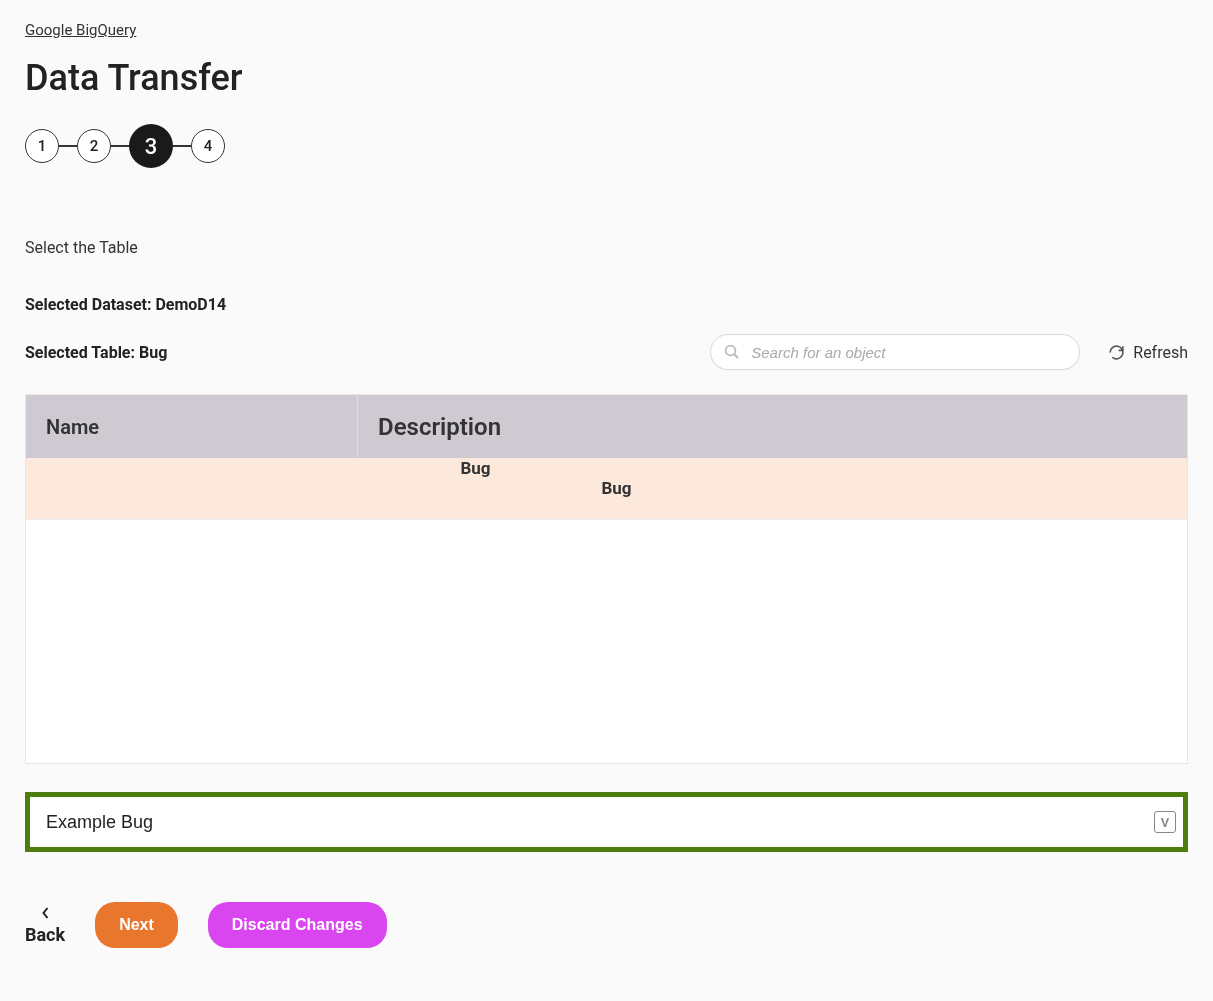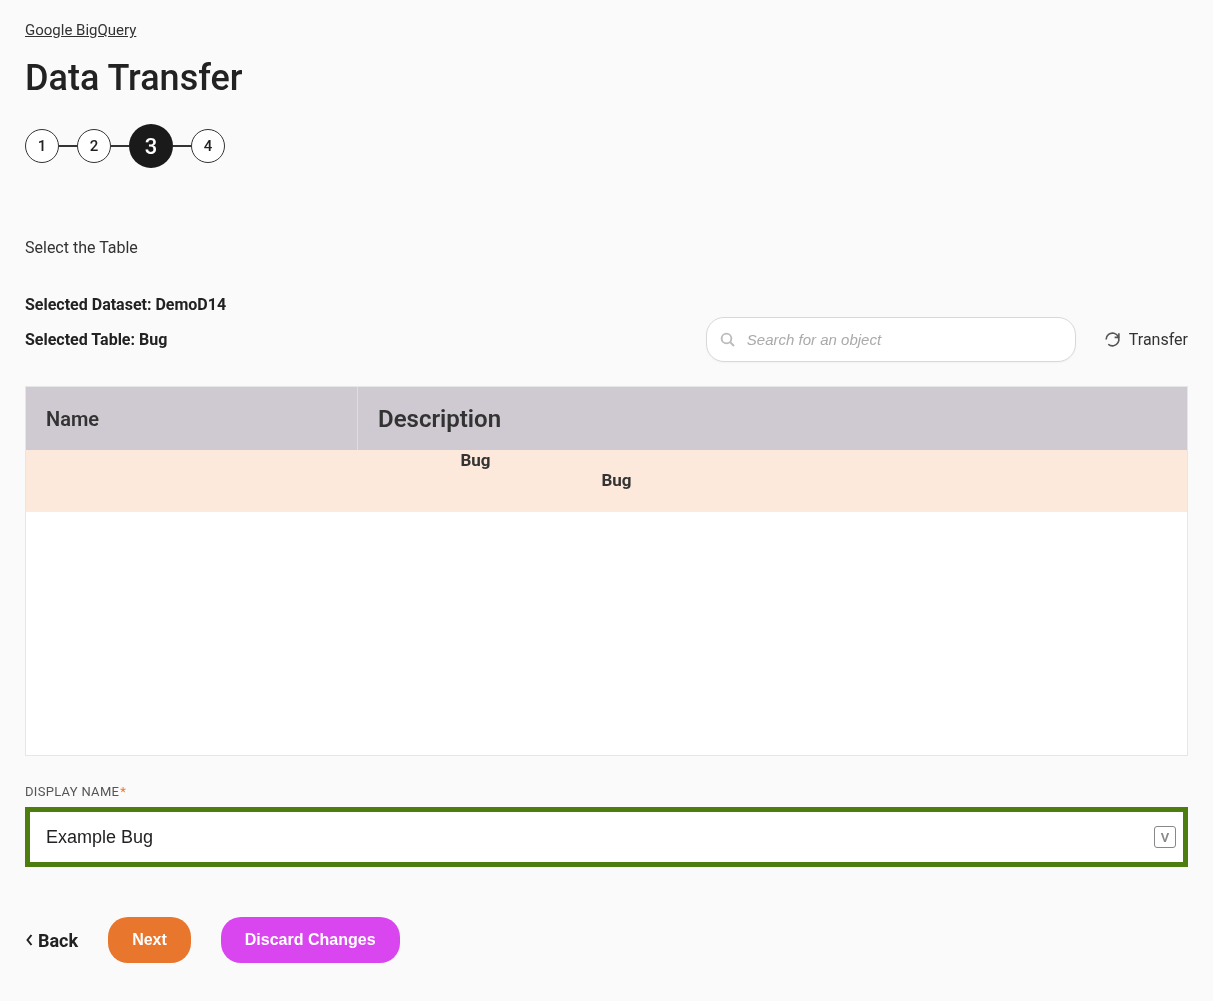--- a/index.html
+++ b/index.html
@@ -60,37 +60,37 @@
   }
   .section-label {
     font-size: 16px;
     color: #333;
     margin-bottom: 38px;
   }
   .selected-info {
     font-size: 16px;
     font-weight: 700;
     color: #222;
-    margin-bottom: 3px;
+    margin-bottom: 20px;
   }
   .toolbar-row {
     display: flex;
     align-items: center;
     justify-content: space-between;
     margin-bottom: 12px;
   }
   .toolbar-right {
     display: flex;
     align-items: center;
     gap: 28px;
   }
   .search-wrap {
     position: relative;
     width: 370px;
-    height: 45px;
+    height: 36px;
     border: 1px solid #d8d8d8;
     border-radius: 18px;
     background: #fff;
     display: flex;
     align-items: center;
     padding: 0 12px;
     box-shadow: 0 1px 2px rgba(0,0,0,0.03);
   }
   .search-wrap svg { flex-shrink: 0; }
   .search-wrap input {
@@ -184,20 +184,21 @@
     margin-top: 50px;
   }
   .back-btn {
     display: flex;
     align-items: center;
     gap: 4px;
     font-size: 18px;
     font-weight: 700;
     color: #222;
     cursor: pointer;
+    flex-direction: column;
   }
   .btn {
     border: none;
     border-radius: 20px;
     height: 46px;
     padding: 0 24px;
     font-size: 16px;
     font-weight: 600;
     cursor: pointer;
   }
@@ -236,40 +237,37 @@
         </svg>
       <input type="text" placeholder="Search for an object" style="">
     </div>
     <div class="refresh-btn">
       <svg width="17" height="17" viewBox="0 0 24 24" fill="none" stroke="#555" stroke-width="2.3">
           <path d="M3 12a9 9 0 1 1 3 6.7"></path>
           <polyline points="3 4 3 12 11 12" transform="rotate(15 5 9)" style="display:none"></polyline>
           <path d="M21 3v6h-6"></path>
           <path d="M21 9A9 9 0 0 0 5 5.3" style="display:none"></path>
         </svg>
-      <span>Transfer</span>
+      <span>Refresh</span>
     </div>
   </div>
 </div>
 
 <div class="table-container">
   <div class="table-header">
     <div class="col-name">Name</div>
     <div class="col-desc">Description</div>
   </div>
   <div class="table-row selected">
     <div class="cell-name">Bug</div>
     <div class="cell-desc">Bug</div>
   </div>
 </div>
 
 <div class="field-group">
-  <div class="field-label">
-    <span>DISPLAY NAME</span><span class="req">*</span>
-  </div>
   <div class="text-input-wrap">
     <input class="text-input" type="text" value="Example Bug" style="">
     <div class="input-suffix">V</div>
   </div>
 </div>
 
 <div class="footer-actions">
   <div class="back-btn">
     <svg width="9" height="14" viewBox="0 0 8 14" fill="none" stroke="#222" stroke-width="2">
         <polyline points="6 2 2 7 6 12"></polyline>

